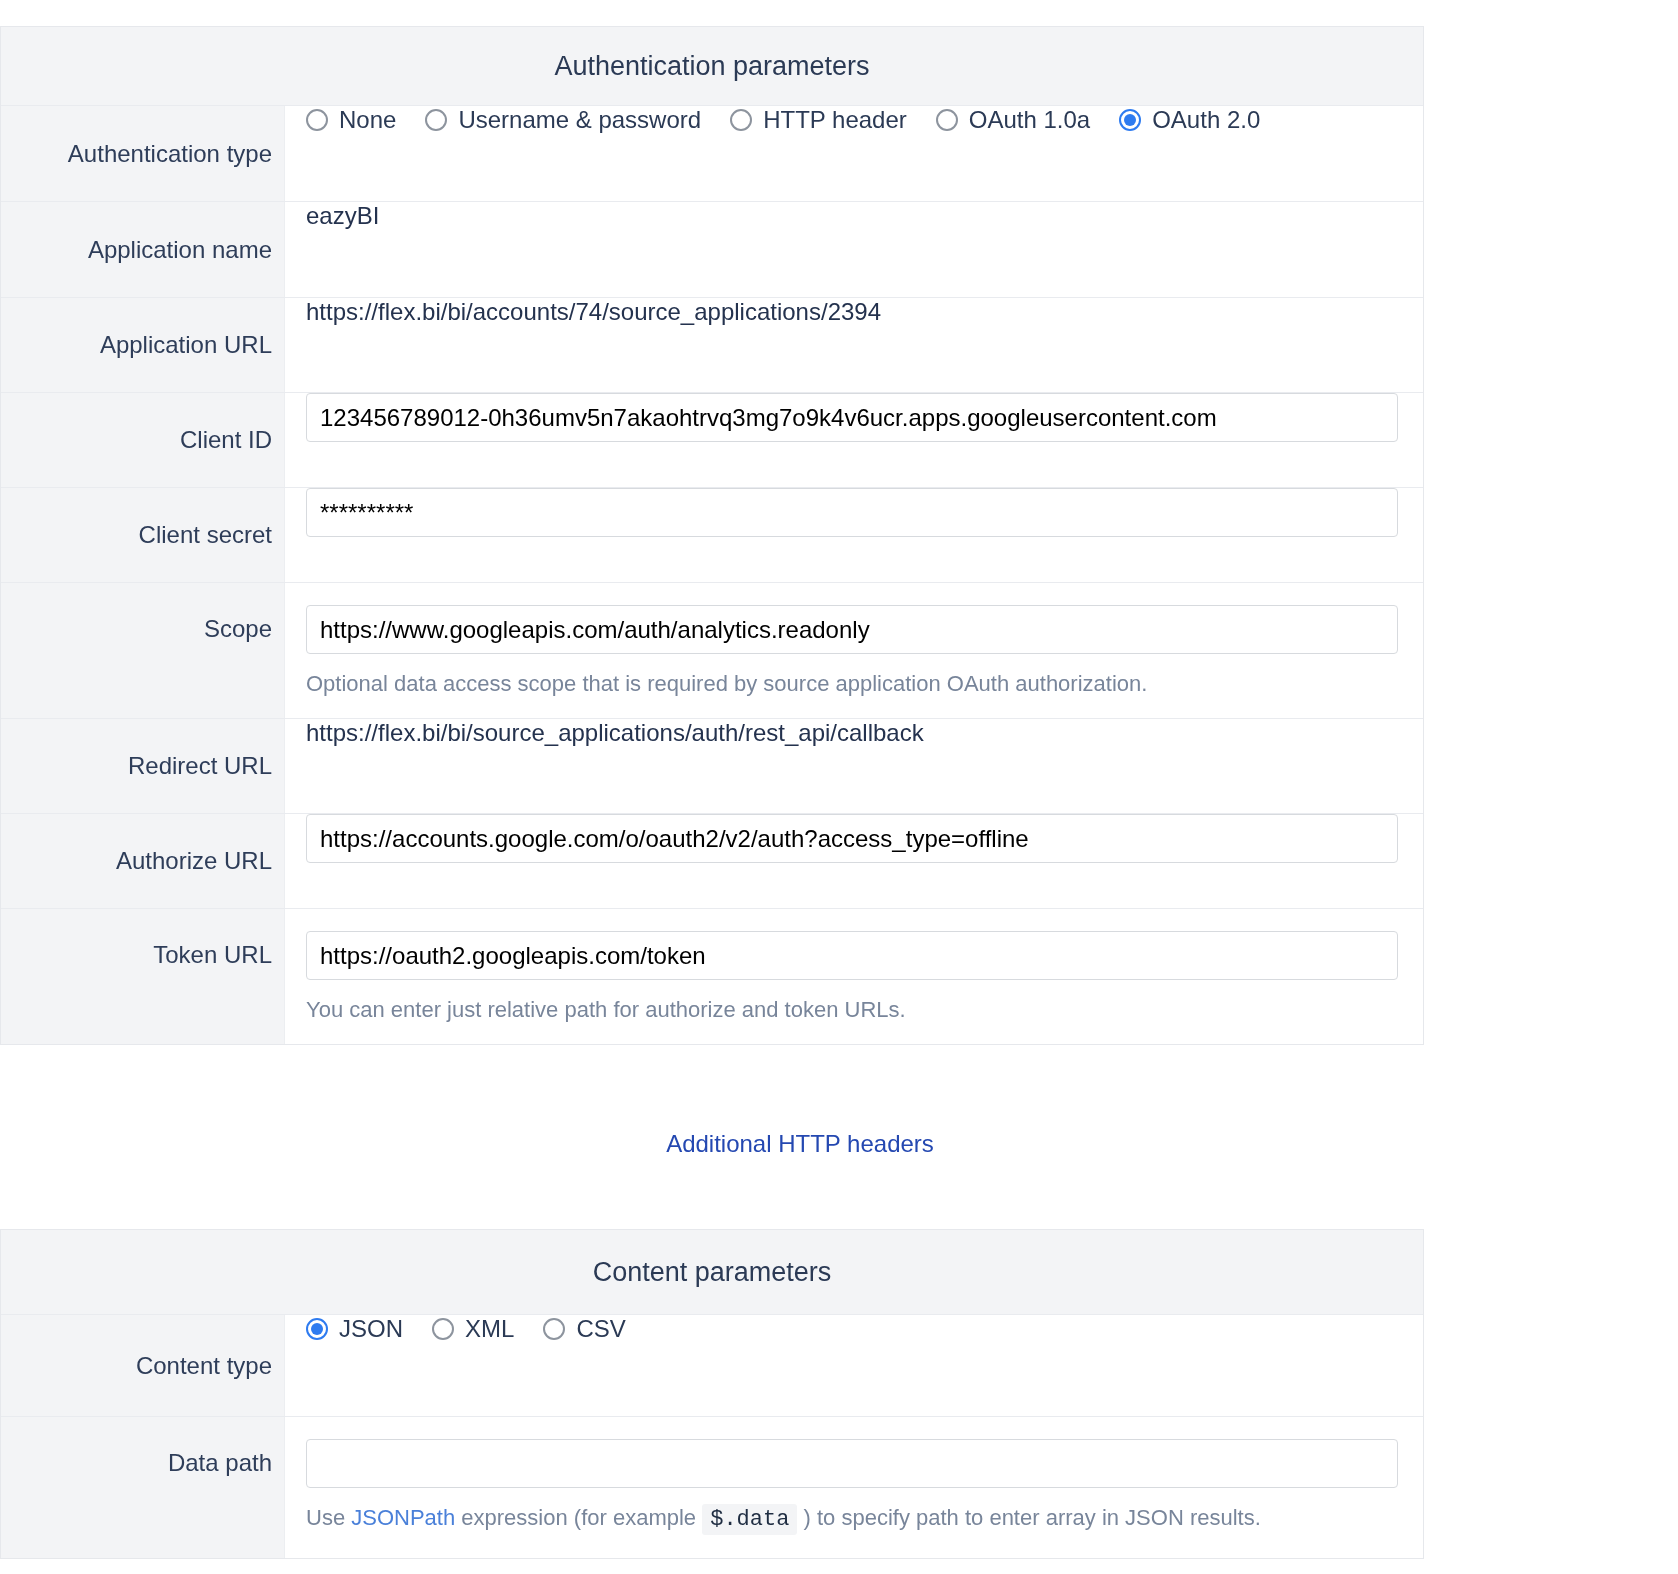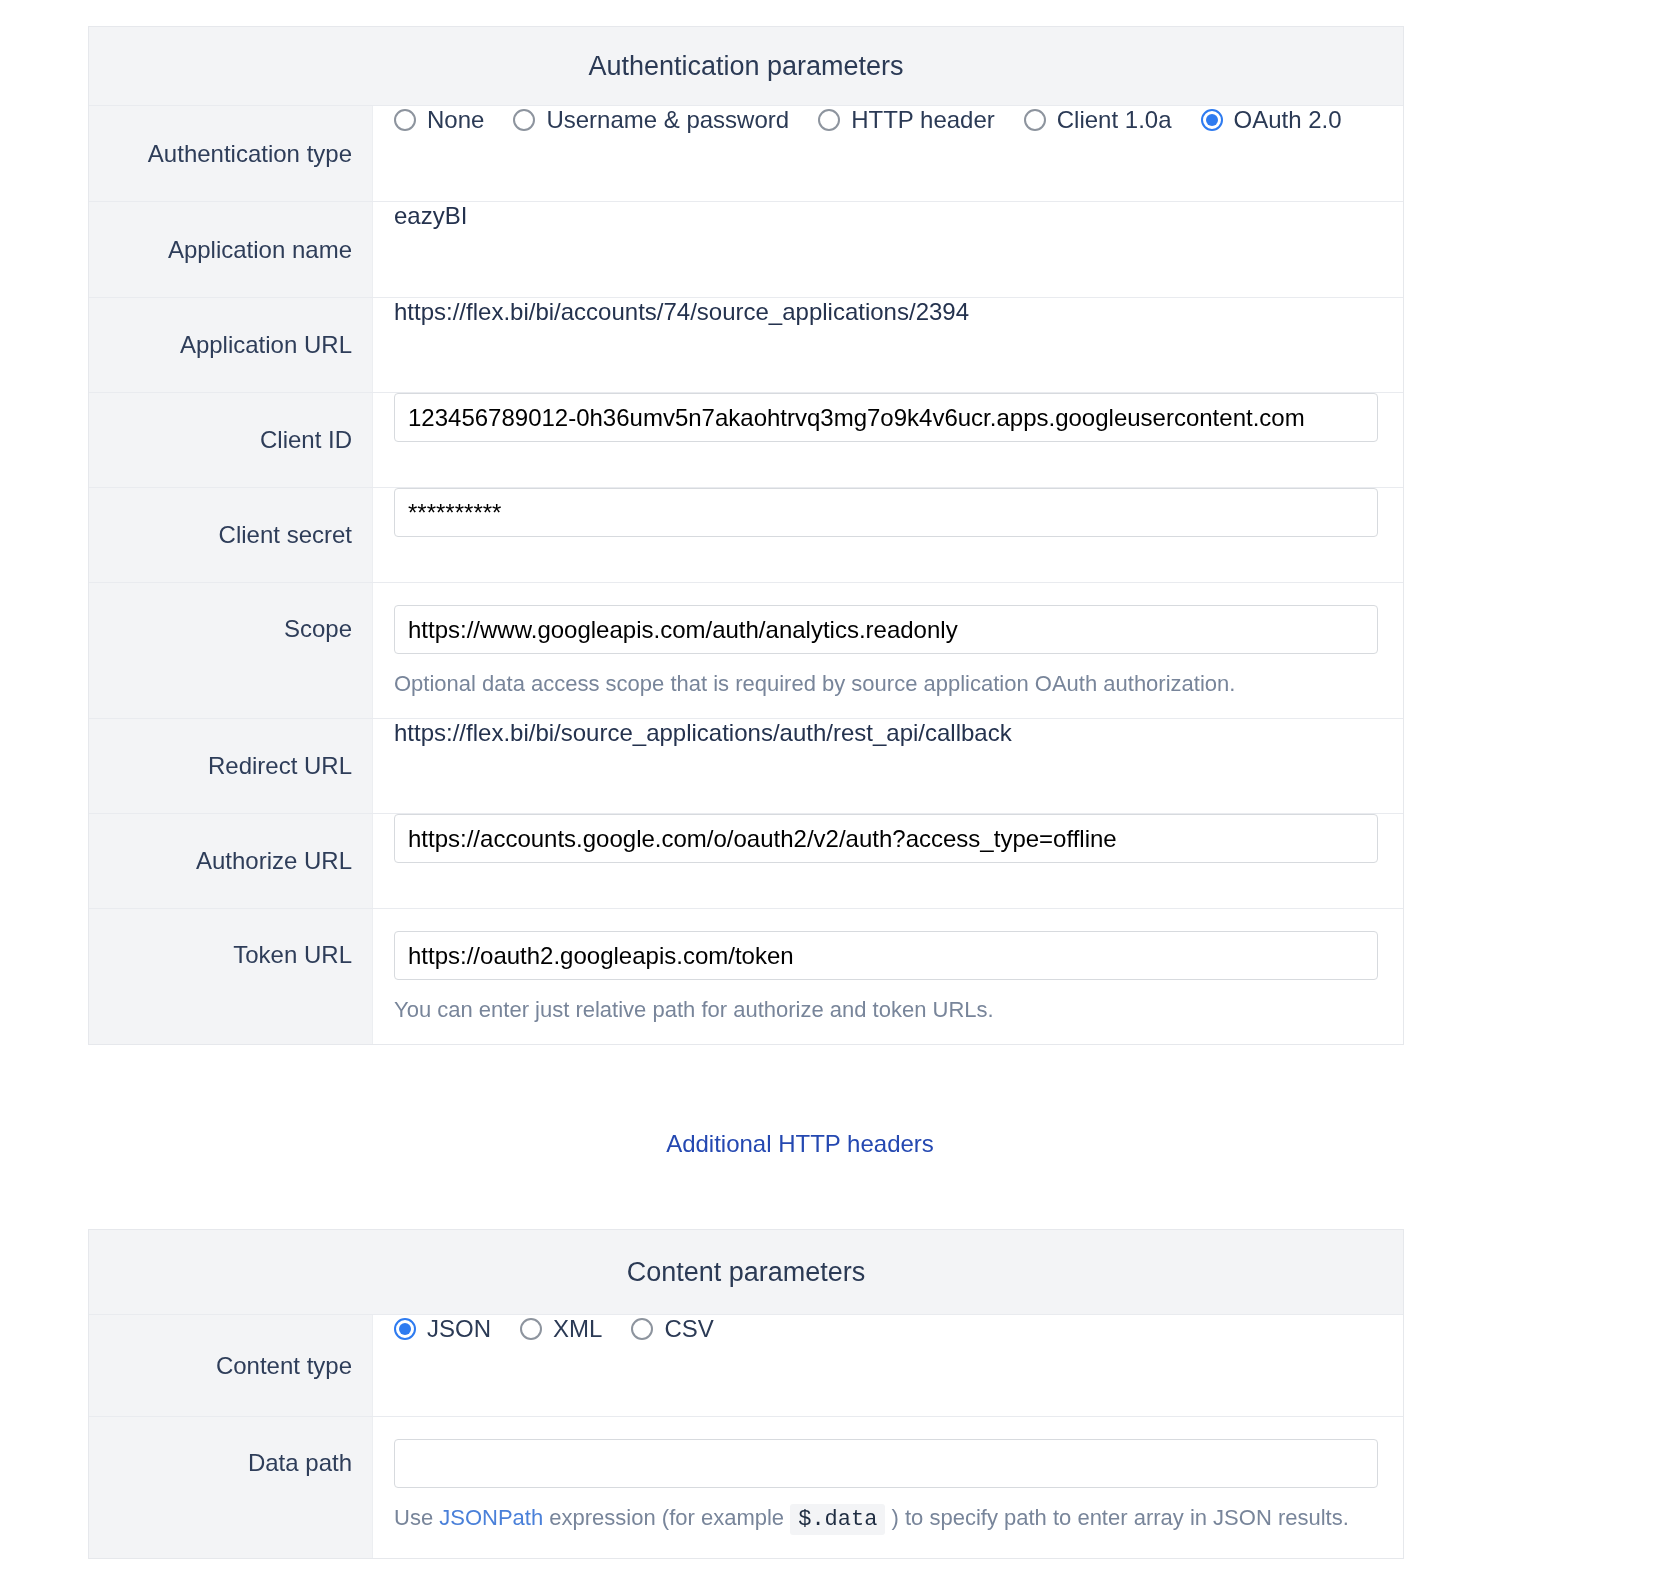--- a/index.html
+++ b/index.html
@@ -5,38 +5,38 @@
   * { box-sizing: border-box; }
   html, body { margin: 0; padding: 0; }
   body {
     width: 1678px; height: 1574px; overflow: hidden;
     background: #ffffff;
     font-family: "Liberation Sans", "DejaVu Sans", sans-serif;
     color: #2b3a55;
     font-size: 24px;
   }
   .panel {
-    width: 1316px; margin-left: 88px;
+    width: 1424px; 
     border: 1px solid #e6e8ec;
     background: #fff;
   }
   .panel-1 { margin-top: 26px; }
   .panel-header {
     background: #f3f4f6;
     display: flex; align-items: center; justify-content: center;
     font-size: 27px; color: #2b3a55;
   }
   .panel-1 .panel-header { height: 78px; }
   .panel-2 .panel-header { height: 84px; }
   .row { display: grid; grid-template-columns: 284px 1fr; border-top: 1px solid #e9ebef; }
   .label-cell {
     background: #f3f4f6;
     border-right: 1px solid #eceef1;
     display: flex; justify-content: flex-end;
-    padding-right: 20px;
+    padding-right: 12px;
     color: #2e3d59;
     line-height: 30px;
   }
   .row.center .label-cell { align-items: center; }
   .value-cell { padding: 0 25px 0 21px; display: flex; align-items: flex-start; }
   .row.stack .value-cell { display: block; padding-top: 22px; }
   .row.stack .label-cell { align-items: flex-start; padding-top: 31px; }
 
   .r-auth-type { min-height: 96px; }
   .r-app-name { min-height: 96px; }
@@ -110,21 +110,21 @@
         <div class="radio-option">
           <span class="radio-circle"></span>
           <span>Username &amp; password</span>
         </div>
         <div class="radio-option">
           <span class="radio-circle"></span>
           <span>HTTP header</span>
         </div>
         <div class="radio-option">
           <span class="radio-circle"></span>
-          <span>Client 1.0a</span>
+          <span>OAuth 1.0a</span>
         </div>
         <div class="radio-option">
           <span class="radio-circle checked"></span>
           <span>OAuth 2.0</span>
         </div>
       </div>
     </div>
   </div>
 
   <div class="row center r-app-name">

